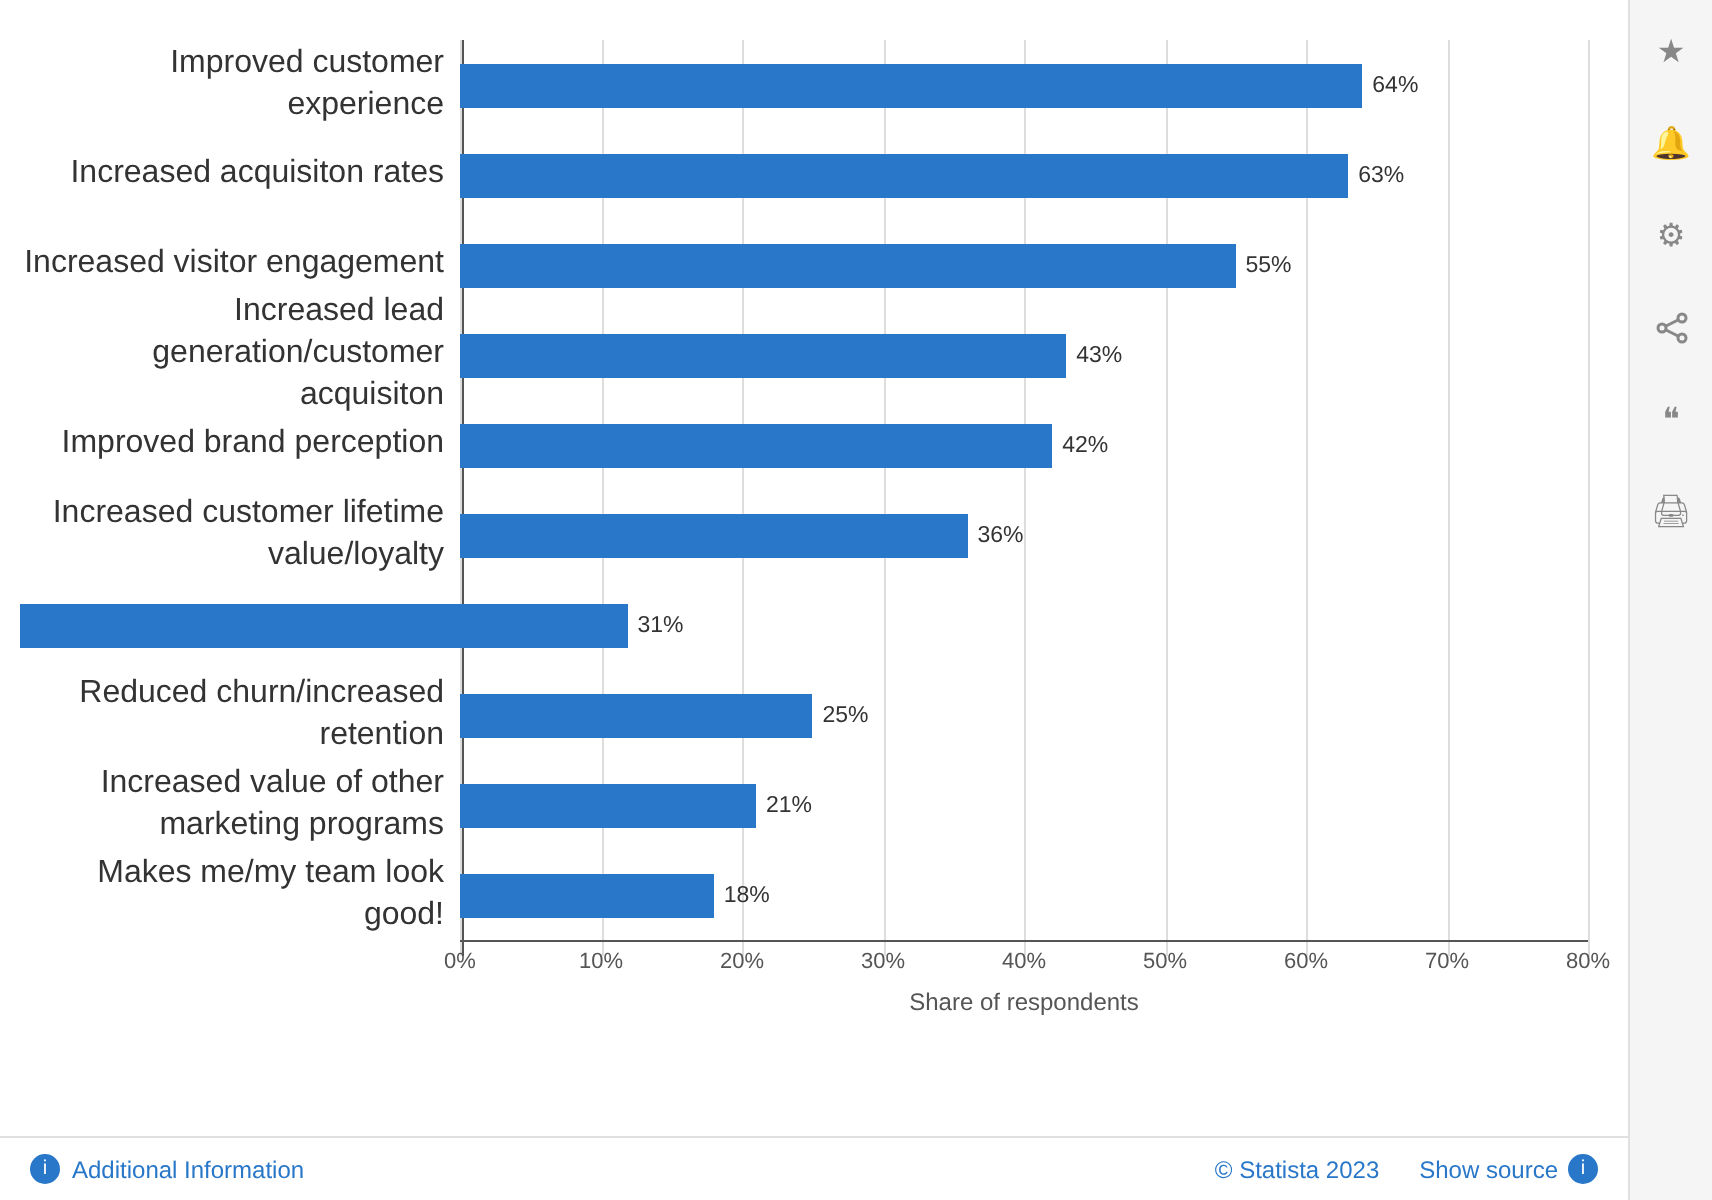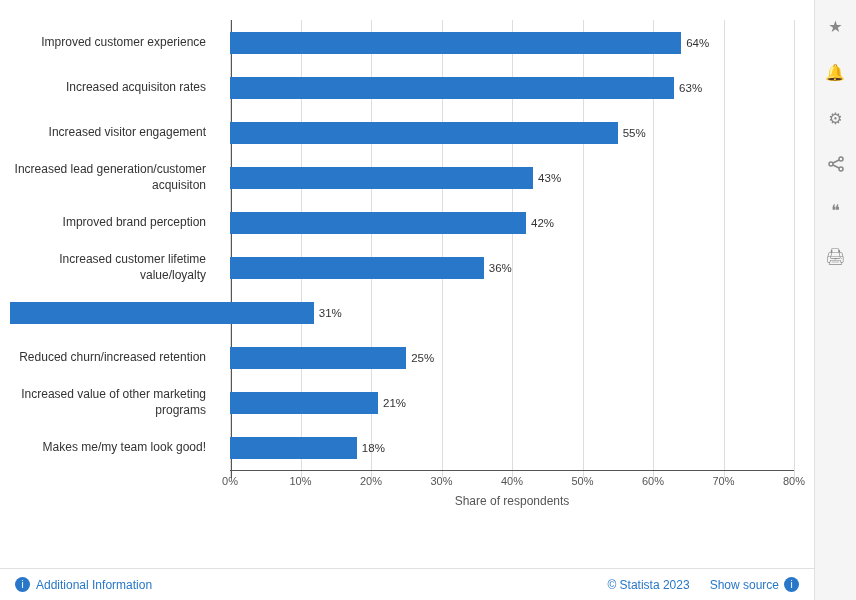--- a/index.html
+++ b/index.html
@@ -44,23 +44,23 @@
     .bar-row {
       display: flex;
       align-items: center;
       flex: 1;
       min-height: 32px;
     }
 
     .bar-label {
       width: 220px;
       text-align: right;
-      font-size: 12px;
+      font-size: 16px;
       color: #333;
-      padding-right: 24px;
+      padding-right: 8px;
       line-height: 1.3;
       flex-shrink: 0;
     }
 
     .bar-track {
       flex: 1;
       position: relative;
       height: 22px;
       display: flex;
       align-items: center;

